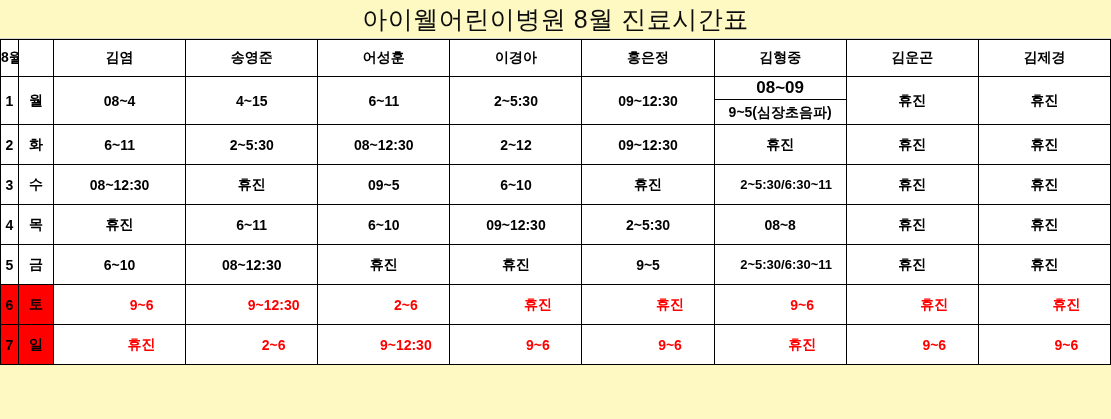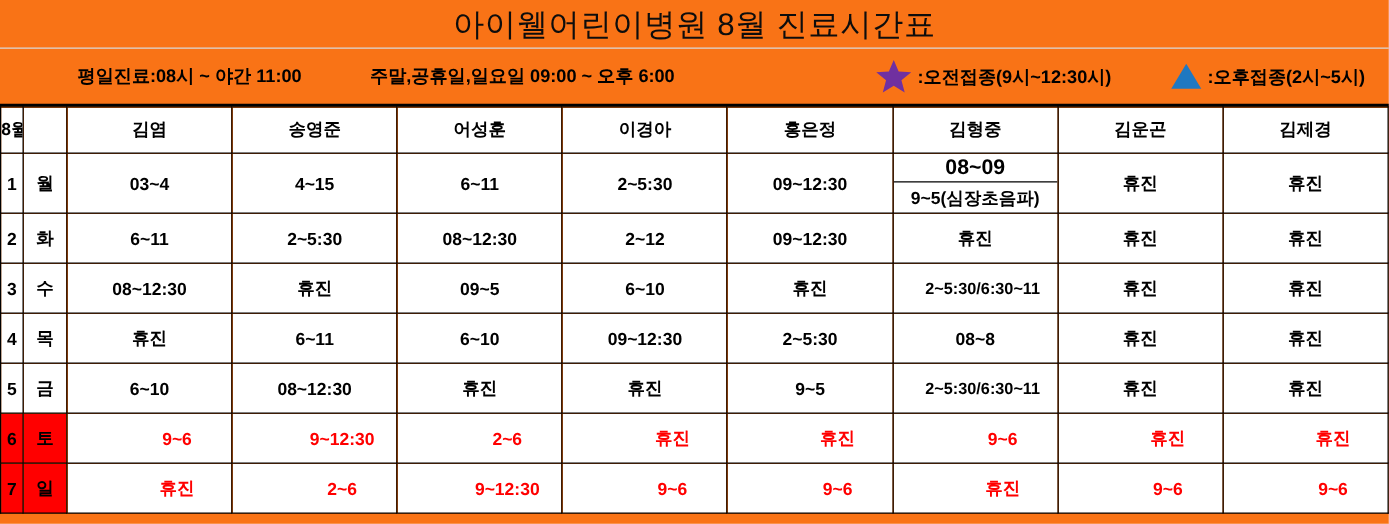--- a/index.html
+++ b/index.html
@@ -12,21 +12,21 @@
     width: 1111px;
     height: 419px;
     overflow: hidden;
     font-family: "Liberation Sans", "DejaVu Sans", sans-serif;
     color: #000000;
   }
   #page {
     position: relative;
     width: 1111px;
     height: 419px;
-    background: #f97316;
+    background: #fef9c3;
   }
 
   
   .title-bar {
     height: 39px;
     display: flex;
     align-items: center;
     justify-content: center;
     border-bottom: 1px solid #d9d9d9;
     box-sizing: border-box;
@@ -165,45 +165,20 @@
 </style>
 </head>
 <body>
 
 <div id="page">
 
   <div class="title-bar">
     <div class="title-text">아이웰어린이병원 8월 진료시간표</div>
   </div>
 
-  <div class="info-bar">
-
-    <div class="info-item info-weekday">평일진료:08시 ~ 야간 11:00</div>
-
-    <div class="info-item info-weekend">주말,공휴일,일요일 09:00 ~ 오후 6:00</div>
-
-    <div class="legend legend-am">
-      <span>
-        <svg class="icon-star" viewBox="0 0 32 30" xmlns="http://www.w3.org/2000/svg">
-          <polygon points="16,1 20.2,11.0 31,11.5 22.6,18.4 25.4,29 16,23.1 6.6,29 9.4,18.4 1,11.5 11.8,11.0" fill="#7030A0"></polygon>
-        </svg>
-      </span>
-      <span class="legend-label">:오전접종(9시~12:30시)</span>
-    </div>
-
-    <div class="legend legend-pm">
-      <span>
-        <svg class="icon-tri" viewBox="0 0 26 24" xmlns="http://www.w3.org/2000/svg">
-          <polygon points="13,2 25,22 1,22" fill="#1F78C1"></polygon>
-        </svg>
-      </span>
-      <span class="legend-label">:오후접종(2시~5시)</span>
-    </div>
-
-  </div>
 
   <table class="schedule">
     <colgroup>
       <col class="c-num">
         <col class="c-dow">
       <col class="c-doc">
         <col class="c-doc">
         <col class="c-doc">
         <col class="c-doc">
       <col class="c-doc">
@@ -220,21 +195,21 @@
           <td class="head-doc">어성훈</td>
           <td class="head-doc">이경아</td>
           <td class="head-doc">홍은정</td>
           <td class="head-doc">김형중</td>
           <td class="head-doc">김운곤</td>
           <td class="head-doc">김제경</td>
         </tr>
         <tr class="body-row row-tall">
           <td class="num">1</td>
           <td class="dow">월</td>
-          <td class="cell">03~4</td>
+          <td class="cell">08~4</td>
           <td class="cell">4~15</td>
           <td class="cell">6~11</td>
           <td class="cell">2~5:30</td>
           <td class="cell">09~12:30</td>
           <td class="cell split">
             <span class="split-inner">
               <span class="split-top">08~09</span>
               <span class="split-bottom">9~5(심장초음파)</span>
             </span>
           </td>

